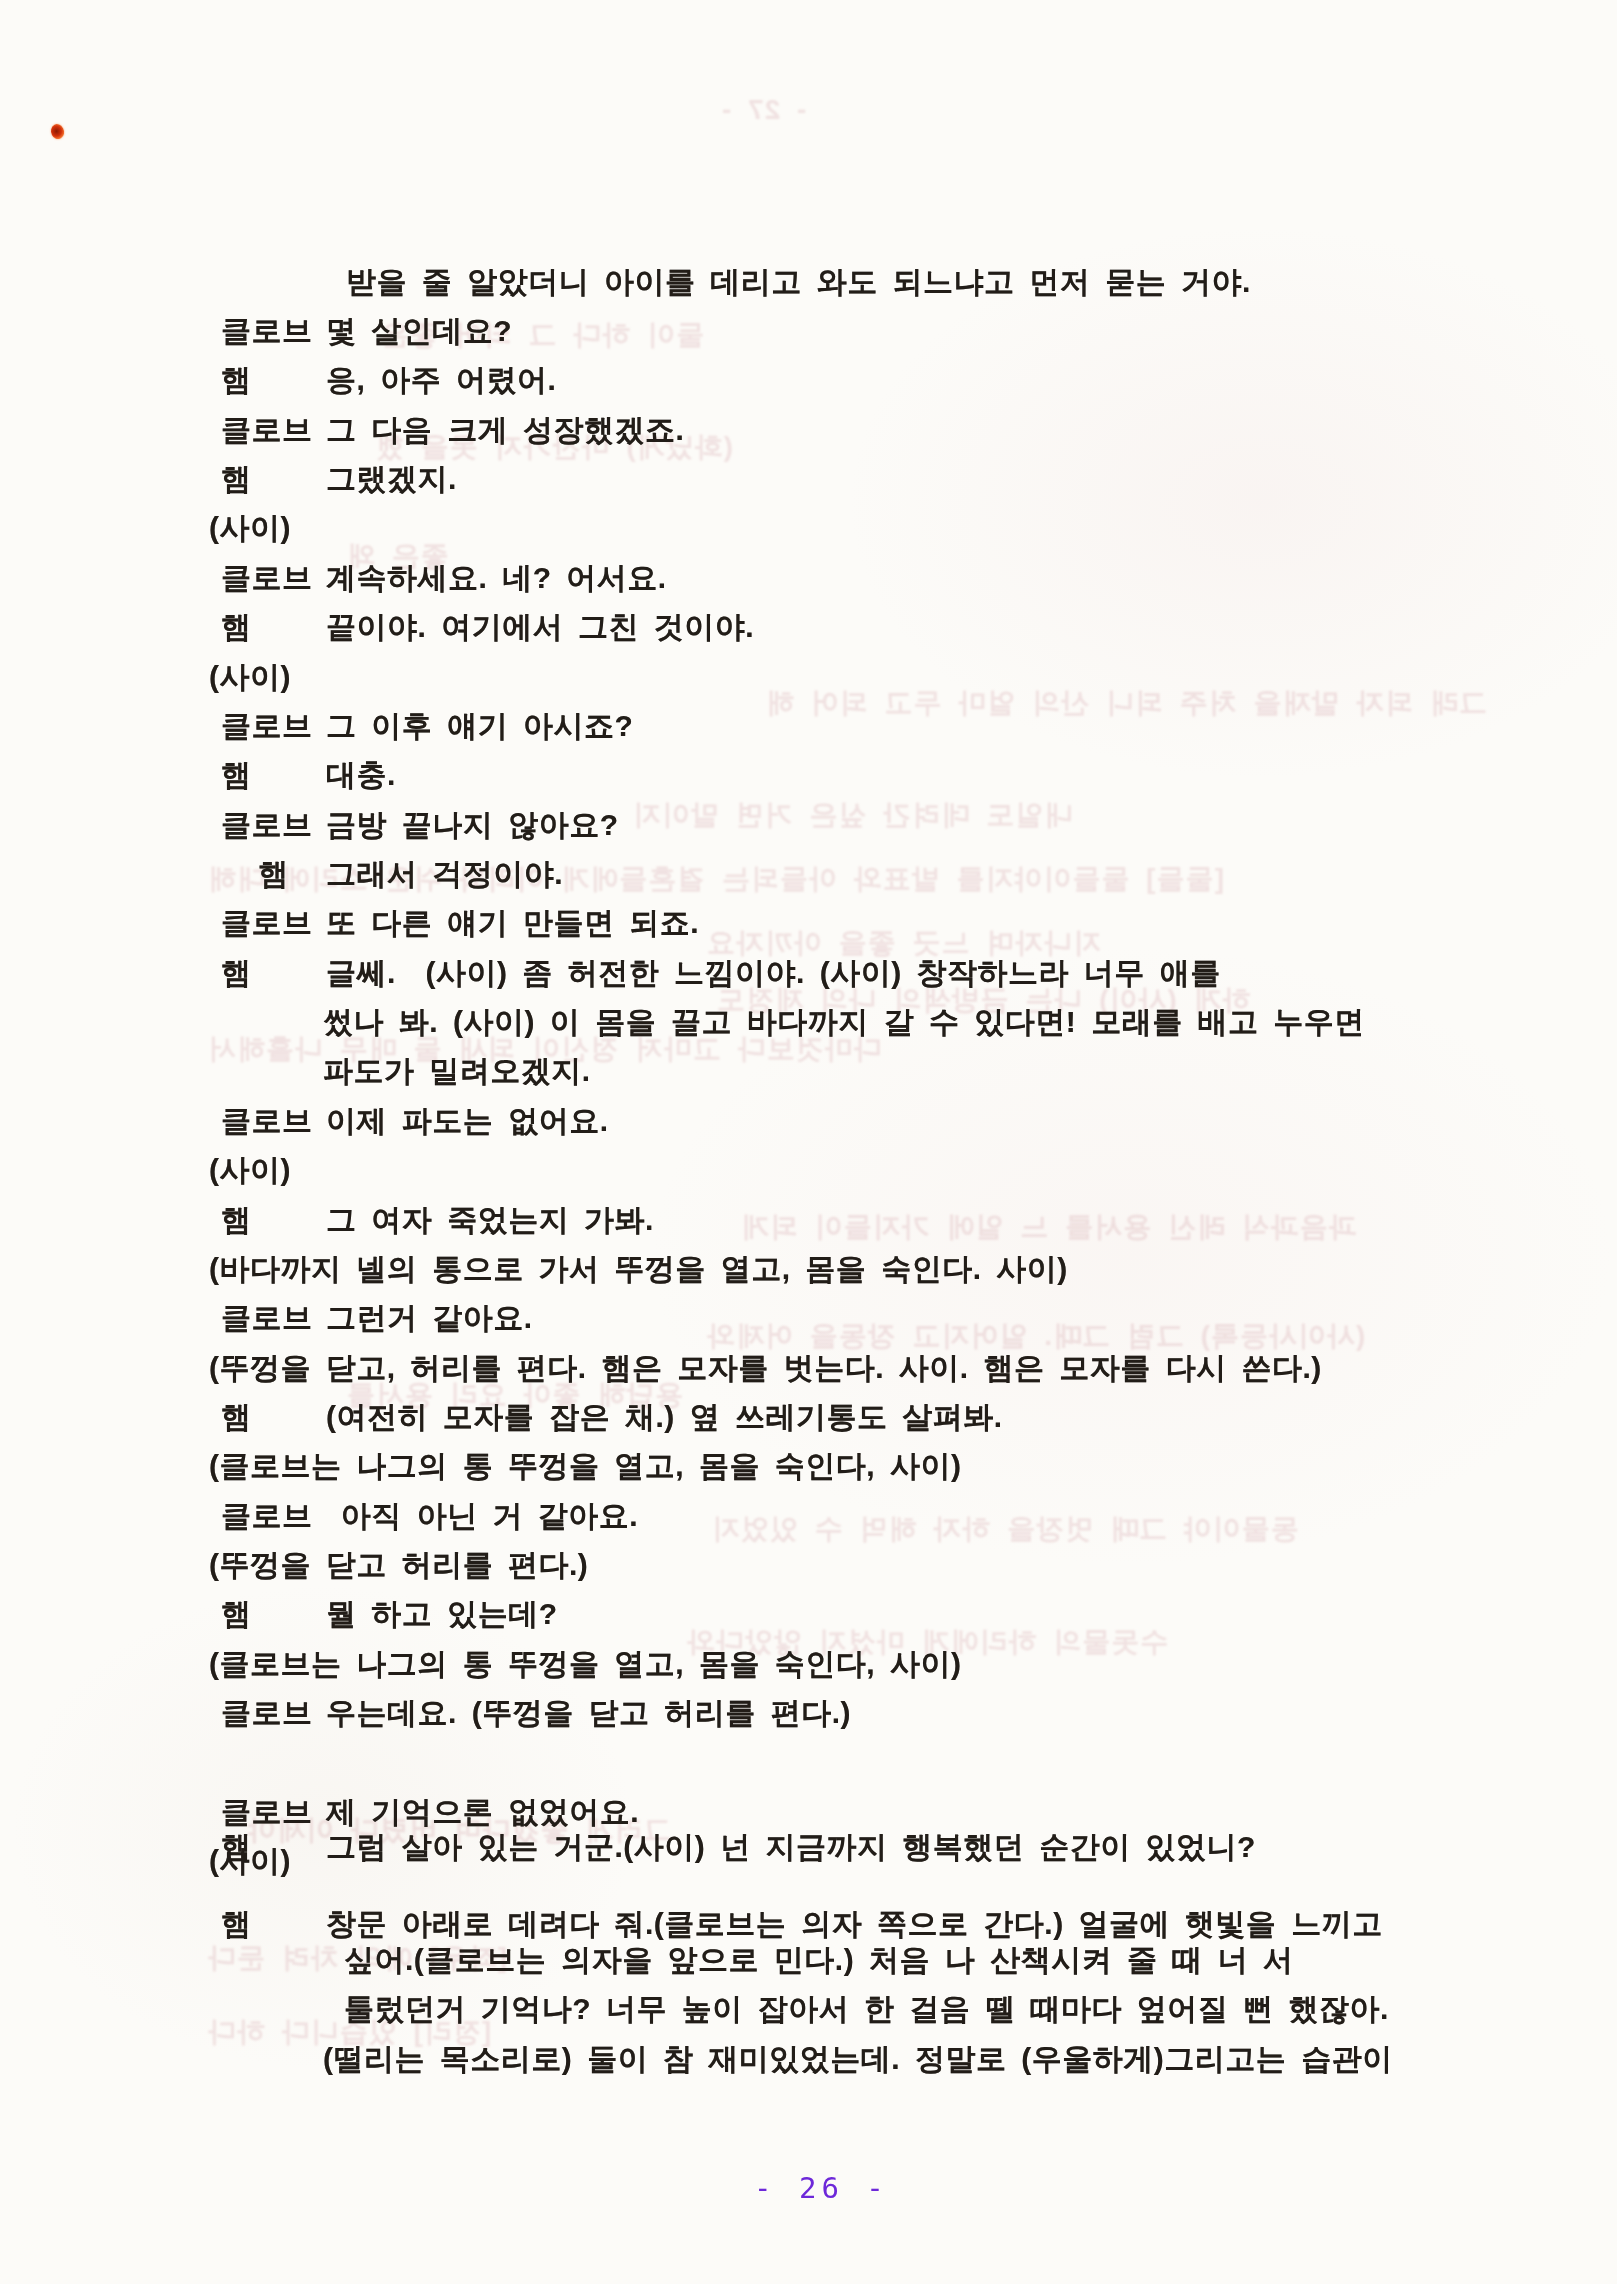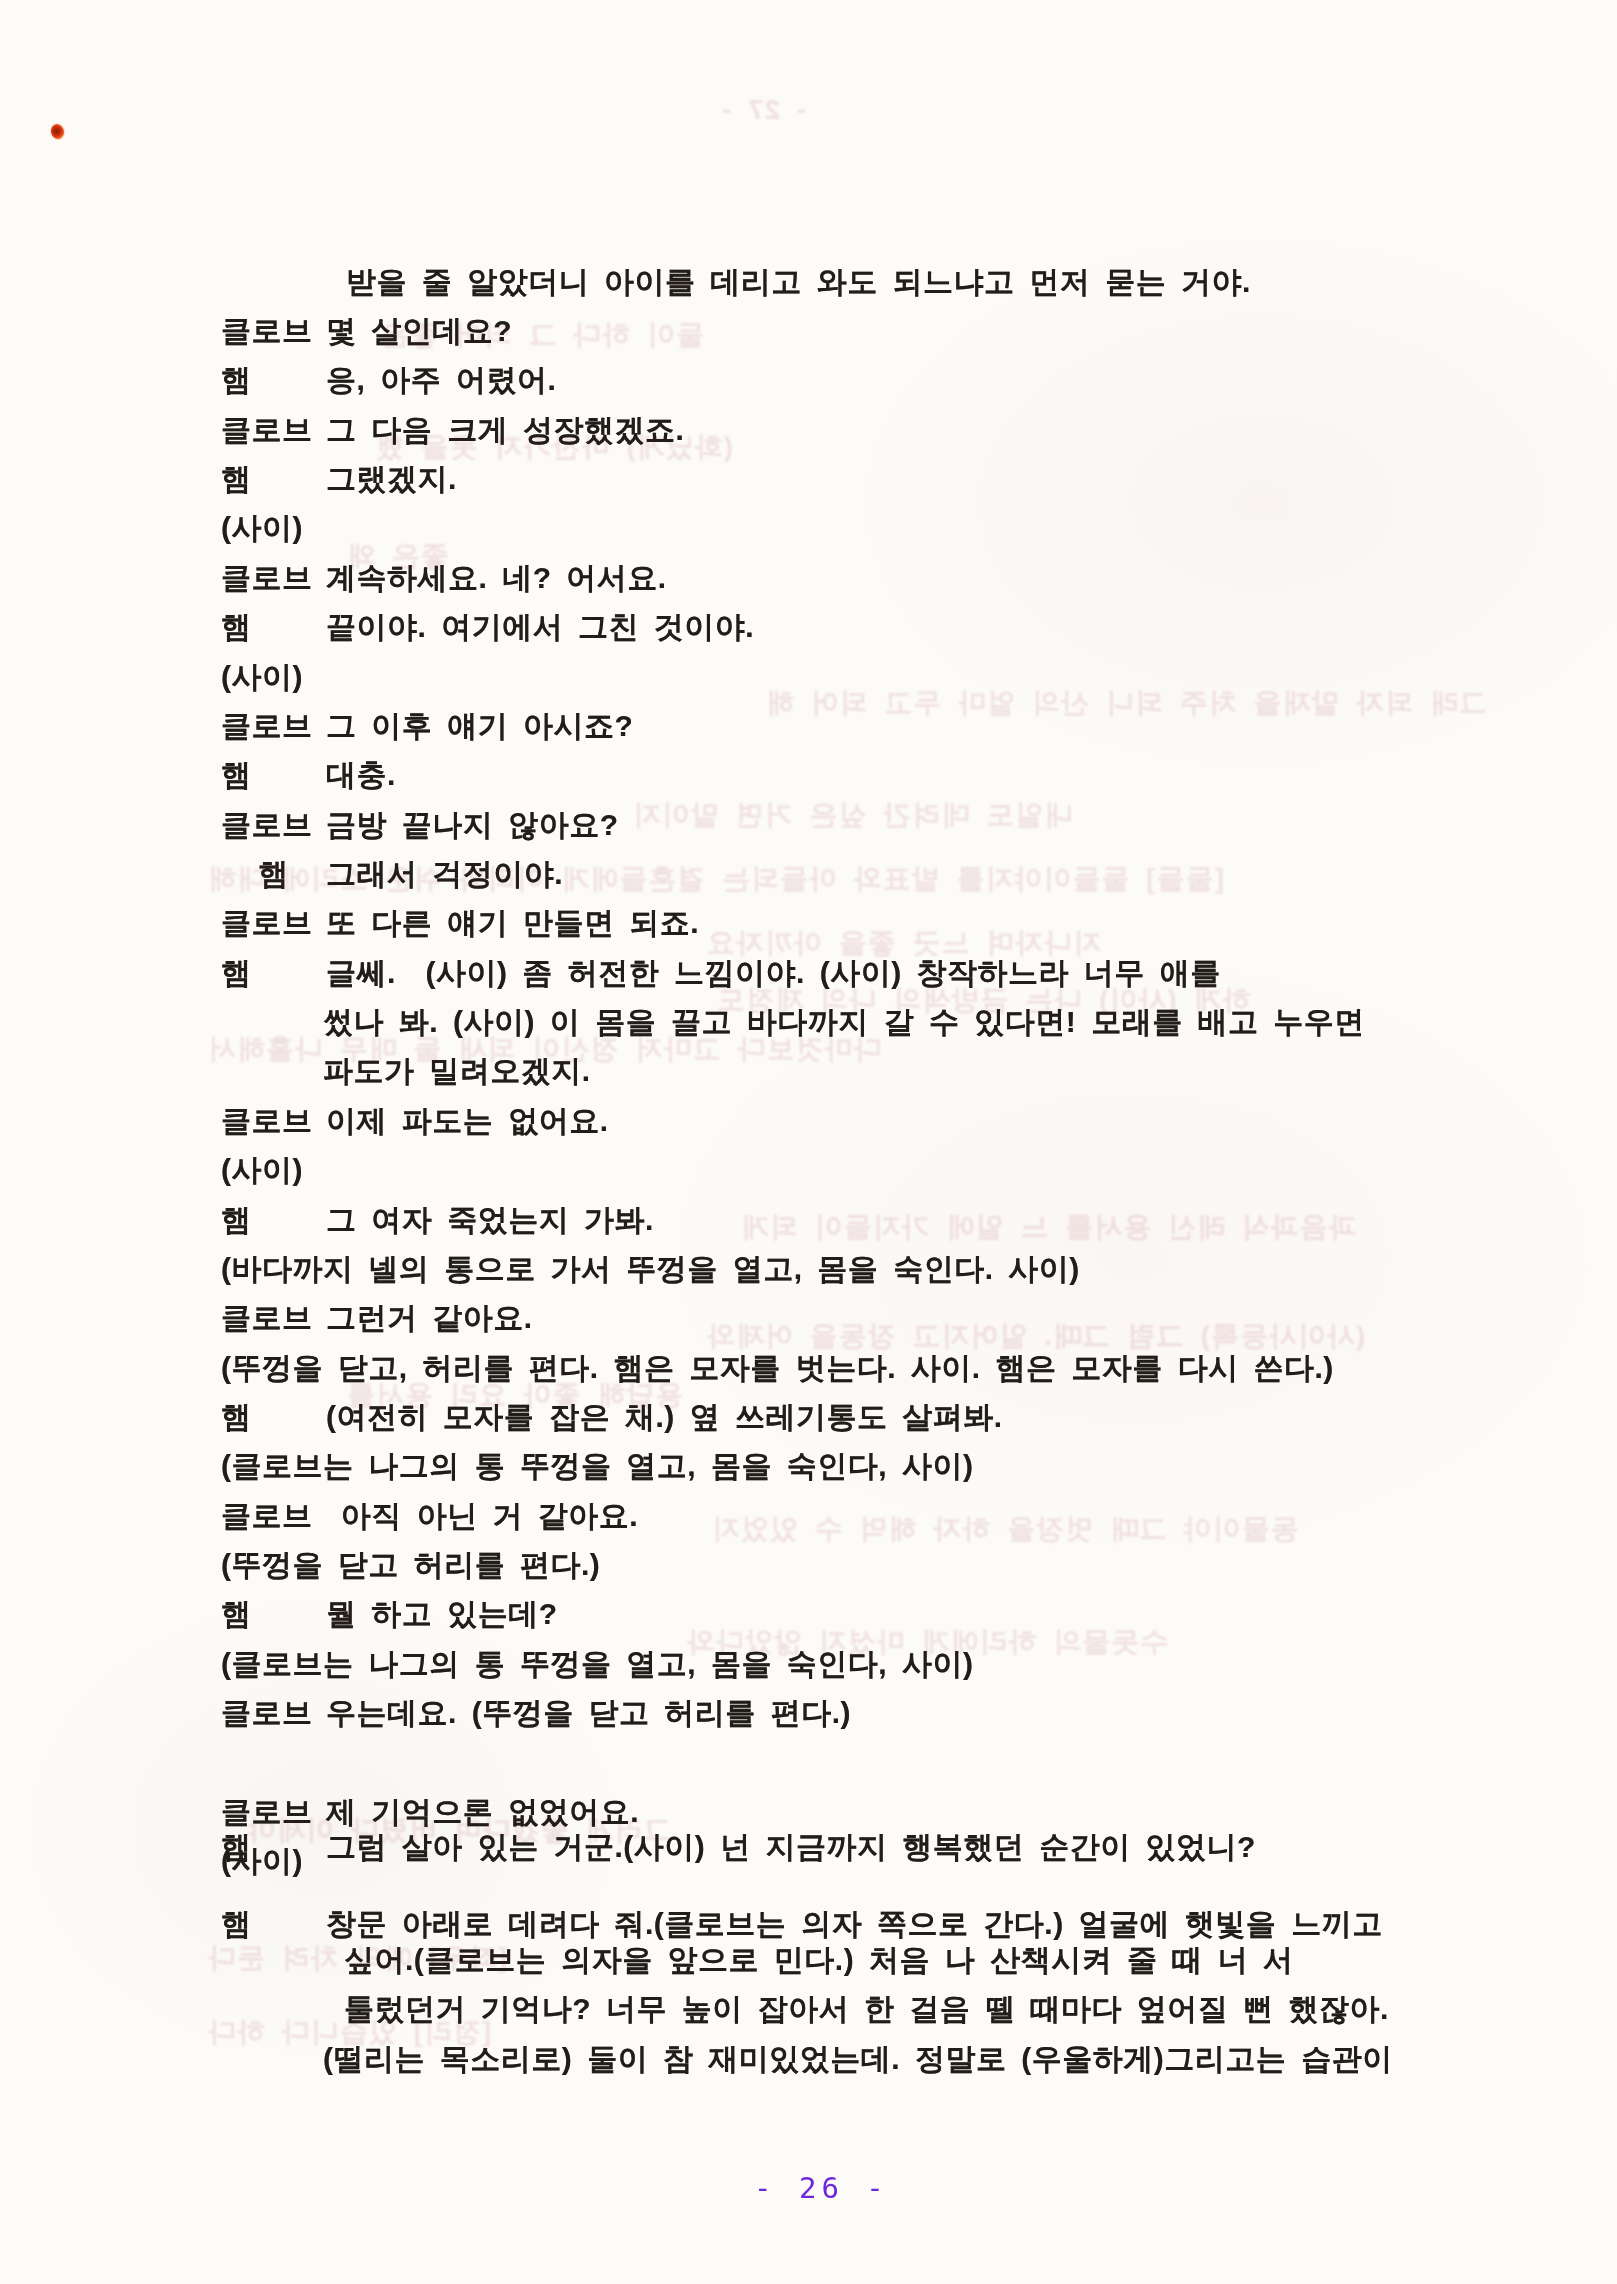--- a/index.html
+++ b/index.html
@@ -21,21 +21,21 @@
     white-space:pre;
     font-size:30px;
     font-weight:600;
     color:#221d18;
     letter-spacing:0.5px;
     word-spacing:6px;
     text-shadow:0 0 0.5px rgba(30,25,20,0.55);
   }
   .t-opening{left:346px;}
   .t-dialogue{left:221px;}
-  .t-stage{left:221px;}
+  .t-stage{left:209px;}
   .t-cont{left:323px;}
   .t-cont2{left:344px;}
   .speaker{display:inline-block;min-width:105px;}
   .ghost-line{
     position:absolute;
     white-space:pre;
     font-size:28px;
     font-weight:600;
     color:rgba(178,94,104,0.16);
     transform:scaleX(-1);

